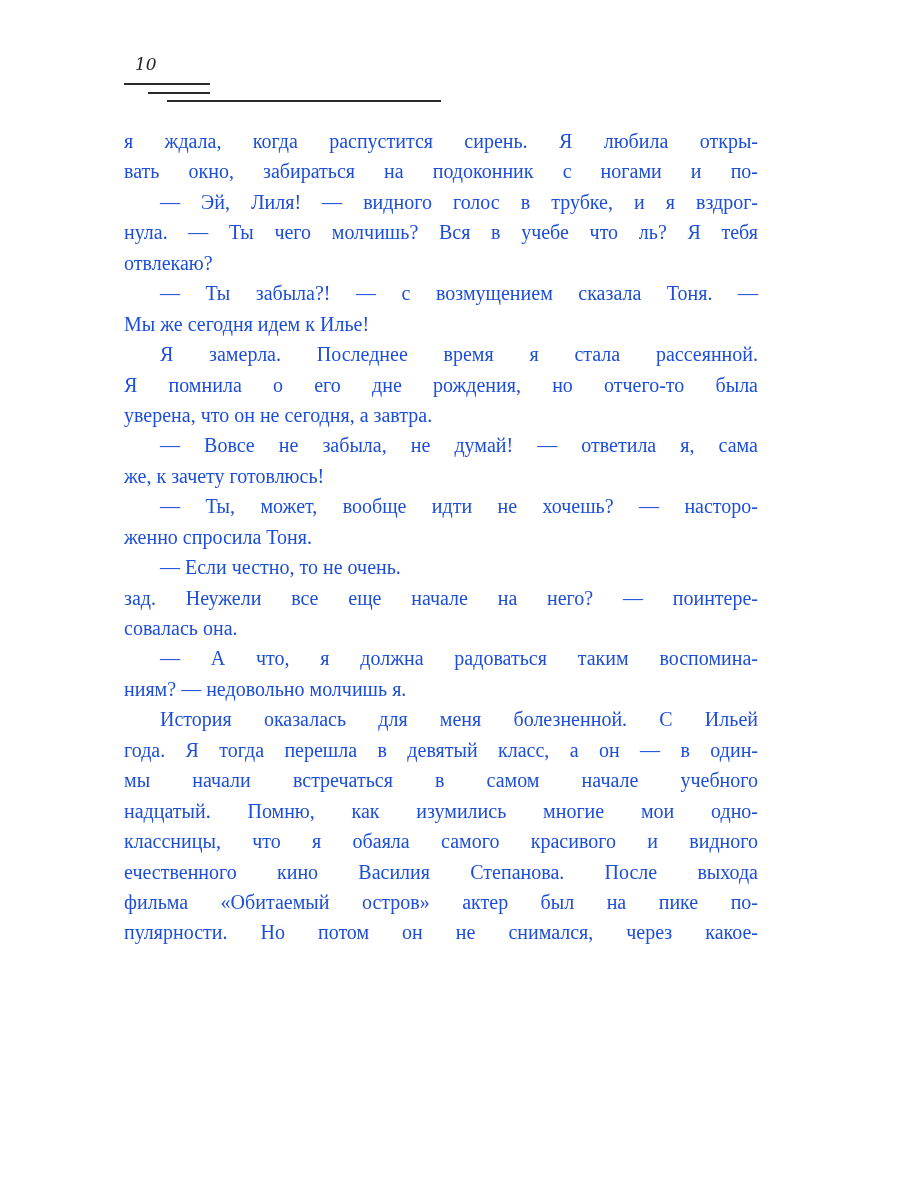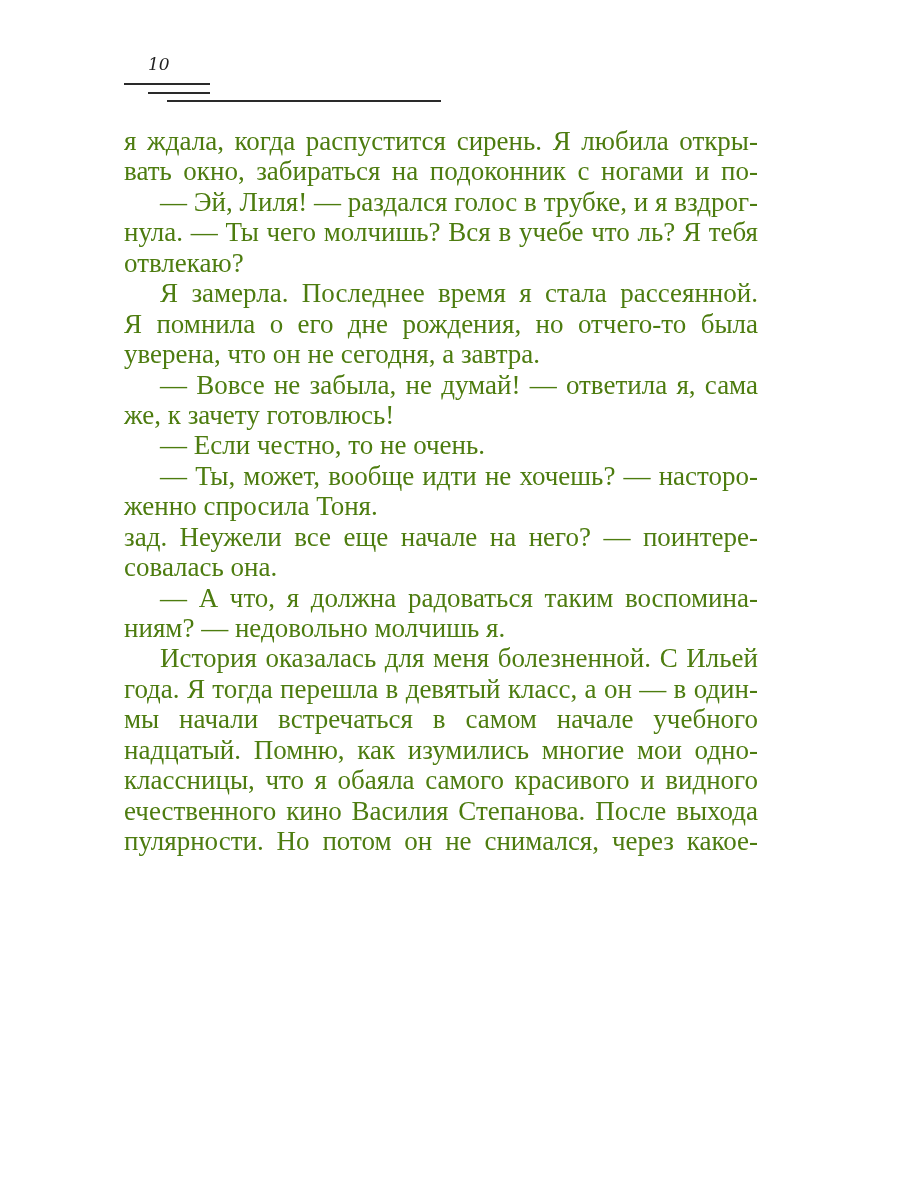--- a/index.html
+++ b/index.html
@@ -1,29 +1,29 @@
 <!DOCTYPE html>
 <html><head>
 <meta charset="utf-8">
 <style>
   html, body { margin: 0; padding: 0; background: #ffffff; }
   body { width: 900px; height: 1200px; position: relative; overflow: hidden; }
   .page-number {
-    position: absolute; left: 148px; top: 54px;
+    position: absolute; left: 135px; top: 54px;
     font-family: "DejaVu Serif", "Liberation Serif", serif;
     font-style: italic; font-size: 17px; color: #222;
   }
   .rule { position: absolute; height: 2px; background: #2a2a2a; }
   .rule-1 { left: 124px; top: 83px; width: 86px; }
   .rule-2 { left: 148px; top: 92px; width: 62px; }
   .rule-3 { left: 167px; top: 100px; width: 274px; }
   .body-text {
     position: absolute; left: 124px; top: 126px; width: 634px;
     font-family: "Liberation Serif", "DejaVu Serif", serif;
-    font-size: 27px; color: #4d7c0f;
+    font-size: 20px; color: #1d4ed8;
   }
   .line {
     height: 30.45px; line-height: 30.45px; white-space: nowrap;
     text-align: justify; text-align-last: justify;
     transform-origin: left center;
   }
   .line.last { text-align-last: left; }
   .line.indent { padding-left: 36px; }
 </style>
 </head>
@@ -33,50 +33,55 @@
 <div class="rule rule-1"></div>
 <div class="rule rule-2"></div>
 <div class="rule rule-3"></div>
 
 <div class="body-text" id="body-text">
     <div class="paragraph">
       <div class="line">я ждала, когда распустится сирень. Я любила откры-</div>
       <div class="line">вать окно, забираться на подоконник с ногами и по-</div>
     </div>
     <div class="paragraph">
-      <div class="line indent">— Эй, Лиля! — раздался голос в трубке, и я вздрог-</div>
+      <div class="line indent">— Эй, Лиля! — видного голос в трубке, и я вздрог-</div>
       <div class="line">нула. — Ты чего молчишь? Вся в учебе что ль? Я тебя</div>
       <div class="line last">отвлекаю?</div>
+    </div>
+    <div class="paragraph">
+      <div class="line indent">— Ты забыла?! — с возмущением сказала Тоня. —</div>
+      <div class="line last">Мы же сегодня идем к Илье!</div>
     </div>
     <div class="paragraph">
       <div class="line indent">Я замерла. Последнее время я стала рассеянной.</div>
       <div class="line">Я помнила о его дне рождения, но отчего-то была</div>
       <div class="line last">уверена, что он не сегодня, а завтра.</div>
     </div>
     <div class="paragraph">
       <div class="line indent">— Вовсе не забыла, не думай! — ответила я, сама</div>
       <div class="line last">же, к зачету готовлюсь!</div>
     </div>
     <div class="paragraph">
-      <div class="line indent last">— Если честно, то не очень.</div>
+      <div class="line indent">— Ты, может, вообще идти не хочешь? — насторо-</div>
+      <div class="line last">женно спросила Тоня.</div>
     </div>
     <div class="paragraph">
-      <div class="line indent">— Ты, может, вообще идти не хочешь? — насторо-</div>
-      <div class="line last">женно спросила Тоня.</div>
+      <div class="line indent last">— Если честно, то не очень.</div>
     </div>
     <div class="paragraph">
       <div class="line">зад. Неужели все еще начале на него? — поинтере-</div>
       <div class="line last">совалась она.</div>
     </div>
     <div class="paragraph">
       <div class="line indent">— А что, я должна радоваться таким воспомина-</div>
       <div class="line last">ниям? — недовольно молчишь я.</div>
     </div>
     <div class="paragraph">
       <div class="line indent">История оказалась для меня болезненной. С Ильей</div>
       <div class="line">года. Я тогда перешла в девятый класс, а он — в один-</div>
       <div class="line">мы начали встречаться в самом начале учебного</div>
       <div class="line">надцатый. Помню, как изумились многие мои одно-</div>
       <div class="line">классницы, что я обаяла самого красивого и видного</div>
       <div class="line">ечественного кино Василия Степанова. После выхода</div>
+      <div class="line">фильма «Обитаемый остров» актер был на пике по-</div>
       <div class="line">пулярности. Но потом он не снимался, через какое-</div>
     </div>
   </div>
 
 </body></html>

